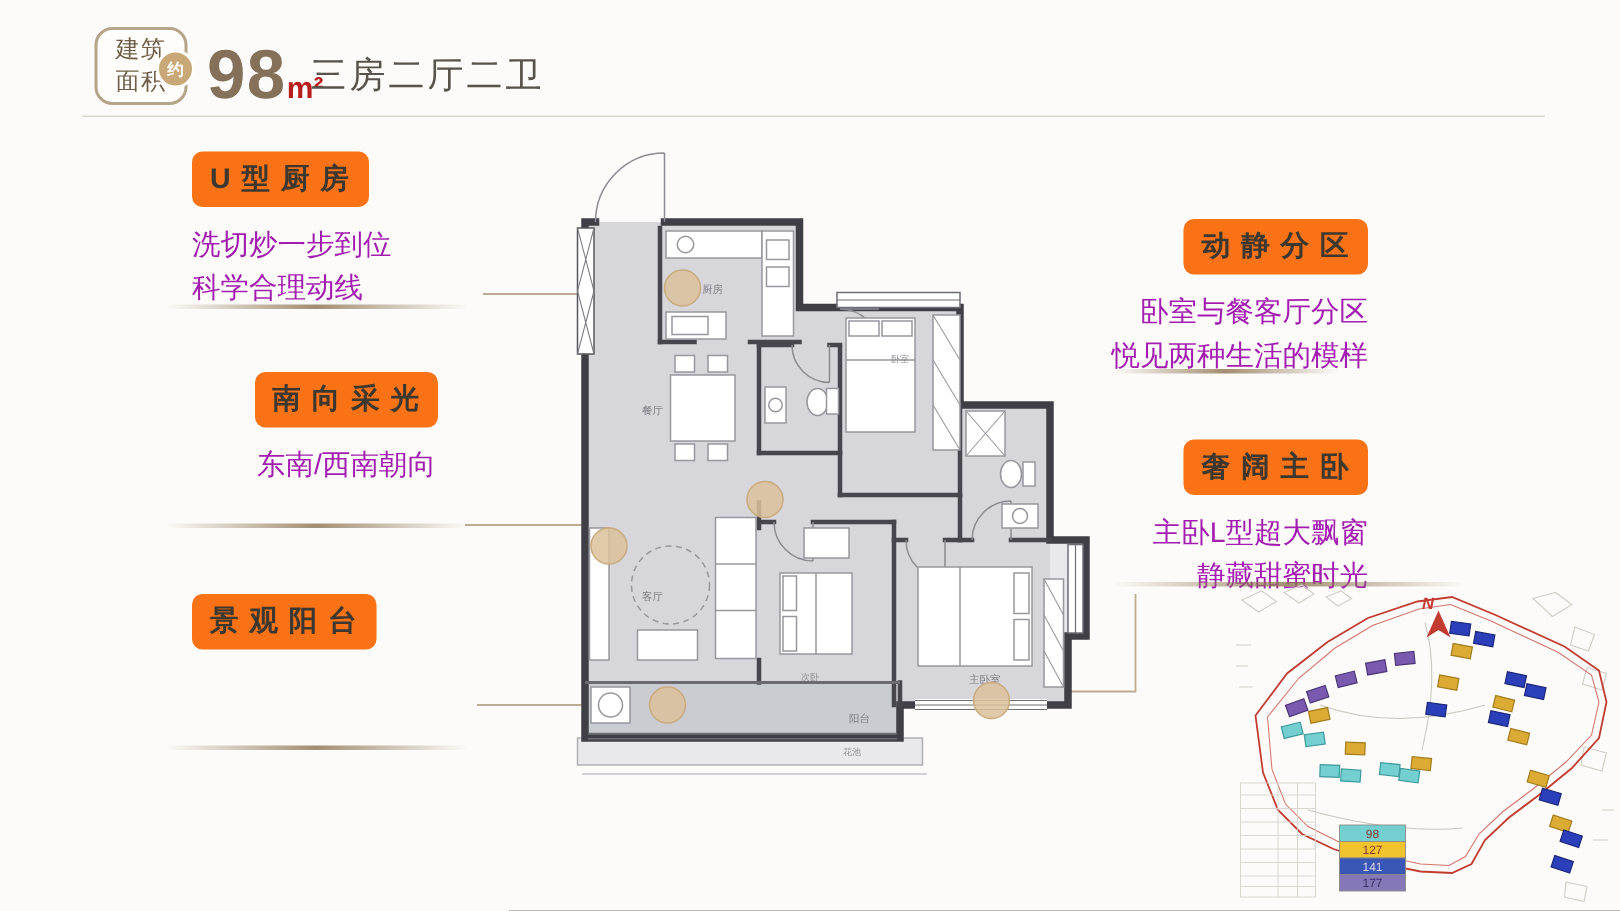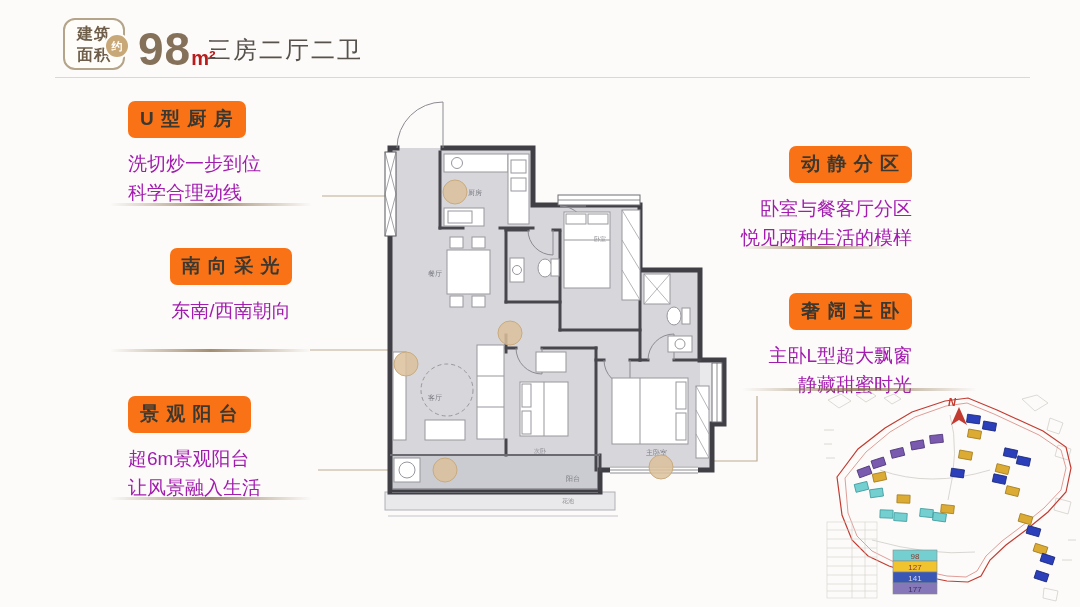--- a/index.html
+++ b/index.html
@@ -6,21 +6,21 @@
   .stage{
     position:relative;width:1080px;height:607px;overflow:hidden;
     background:#fcfbf9;
     font-family:"Liberation Sans","DejaVu Sans",sans-serif;
   }
   
   .hdr-badge{
     position:absolute;left:63px;top:18px;width:58px;height:48px;
     border:2px solid #b3a48a;border-radius:12px;background:#fffdfa;
     display:flex;flex-direction:column;align-items:center;justify-content:center;
-    font-size:16px;font-weight:bold;color:#6e5e49;line-height:21px;letter-spacing:1px;
+    font-size:16px;font-weight:normal;color:#6e5e49;line-height:21px;letter-spacing:1px;
   }
   .hdr-approx{
     position:absolute;left:104px;top:33px;width:22px;height:22px;border-radius:50%;
     background:#c9a878;color:#fff;font-size:11px;font-weight:bold;
     display:flex;align-items:center;justify-content:center;border:2px solid #fffdfa;
   }
   .hdr-area{position:absolute;left:138px;top:22px;white-space:nowrap;}
   .hdr-area .num{font-size:46px;font-weight:bold;color:#85705a;letter-spacing:1px;}
   .hdr-area .unit{font-size:20px;font-weight:bold;color:#b91c1c;}
   .hdr-layout{
@@ -78,24 +78,20 @@
   <div class="feature" style="left:116px;top:248px;text-align:center;">
     <span class="pill">南 向 采 光</span>
     <div class="desc">
       <div>东南/西南朝向</div>
     </div>
   </div>
   <div class="orn" style="left:110px;top:349px;width:202px;"></div>
 
   <div class="feature" style="left:128px;top:396px;">
     <span class="pill">景 观 阳 台</span>
-    <div class="desc">
-      <div>超6m景观阳台</div>
-      <div>让风景融入生活</div>
-    </div>
   </div>
   <div class="orn" style="left:110px;top:497px;width:202px;"></div>
 
   <div class="feature right" style="left:662px;top:146px;">
     <span class="pill">动 静 分 区</span>
     <div class="desc">
       <div>卧室与餐客厅分区</div>
       <div>悦见两种生活的模样</div>
     </div>
   </div>

